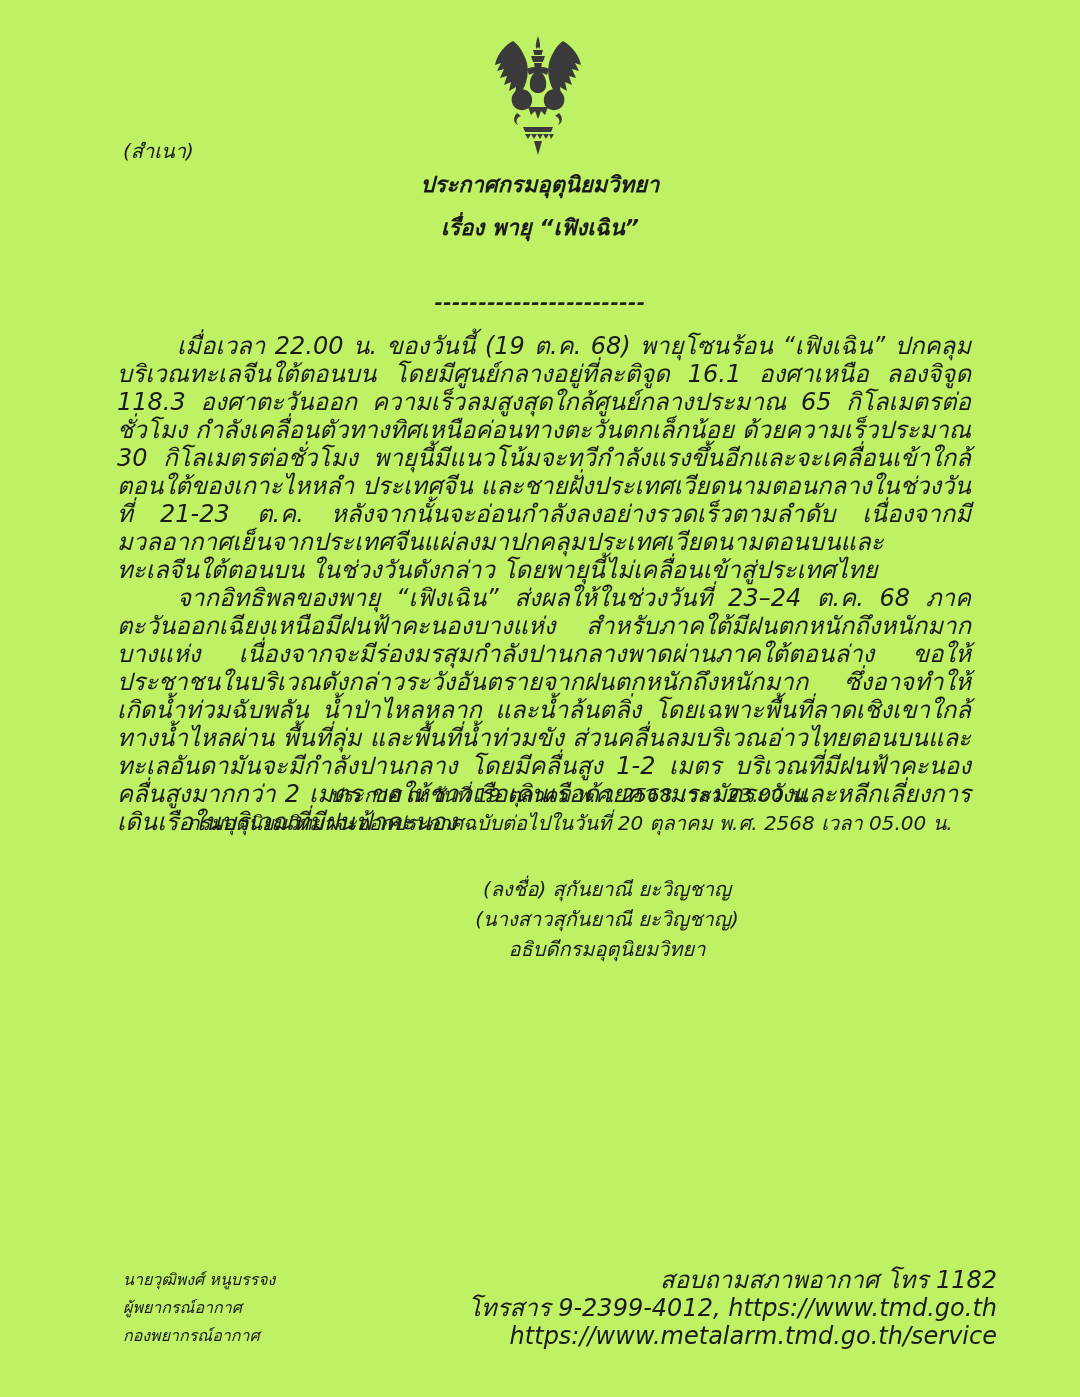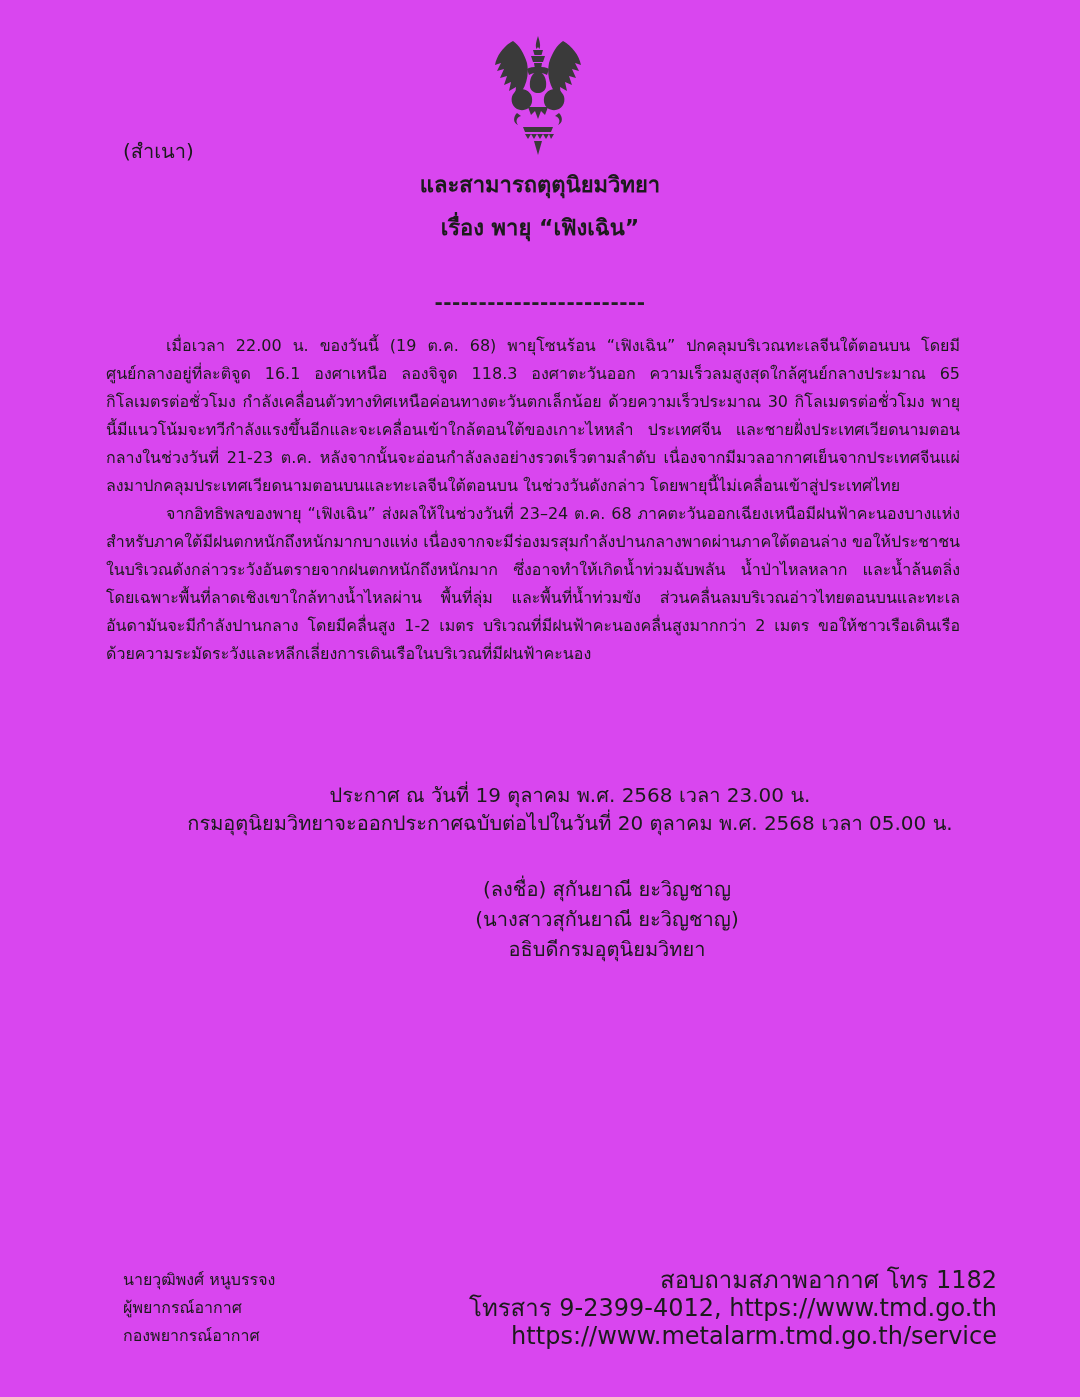--- a/index.html
+++ b/index.html
@@ -4,21 +4,21 @@
 <style>
   html,body{margin:0;padding:0;}
   body{
     width:1080px;height:1397px;
     background:#ffffff;
     font-family:"DejaVu Sans","Liberation Sans",sans-serif;
     color:#1b1b1b;
     position:relative;
     overflow:hidden;
   }
-  .page{position:relative;width:1080px;height:1397px;background:#d946ef;}
+  .page{position:relative;width:1080px;height:1397px;background:#bef264;font-style:italic;}
 
   .copy-label{
     position:absolute;left:123px;top:138px;
     font-size:20px;line-height:26px;
   }
 
   .emblem{
     position:absolute;left:487px;top:34px;width:102px;height:126px;
   }
   .emblem svg{display:block;width:100%;height:100%;}
@@ -29,22 +29,22 @@
   }
   .title-line{line-height:30px;margin-bottom:13px;}
 
   .divider{
     position:absolute;left:0;top:290px;width:1080px;
     text-align:center;font-weight:bold;font-size:20px;
     letter-spacing:0.5px;color:#222;
   }
 
   .body-text{
-    position:absolute;left:106px;top:332px;width:854px;
-    font-size:16px;line-height:28px;
+    position:absolute;left:117px;top:332px;width:854px;
+    font-size:24px;line-height:28px;
     text-align:justify;
   }
   .body-text p{margin:0;text-indent:60px;}
 
   .announce{
     position:absolute;left:30px;top:781px;width:1080px;
     text-align:center;font-size:20px;line-height:28px;
   }
 
   .signatory{
@@ -94,21 +94,21 @@
         <path d="M30 78 C26 82 26 88 31 90 C28 86 30 82 34 81 Z"></path>
         <path d="M72 78 C76 82 76 88 71 90 C74 86 72 82 68 81 Z"></path>
         <path d="M36 92 H66 L64 97 H38 Z"></path>
         <path d="M38 99 l3 5 3 -5 3 5 3 -5 3 5 3 -5 3 5 3 -5 2 5 3 -5 Z"></path>
         <path d="M47 106 h8 l-4 14 Z"></path>
       </g>
     </svg>
   </div>
 
   <div class="title-block">
-    <div class="title-line">และสามารถตุตุนิยมวิทยา</div>
+    <div class="title-line">ประกาศกรมอุตุนิยมวิทยา</div>
     <div class="title-line">เรื่อง พายุ “เฟิงเฉิน”</div>
   </div>
 
   <div class="divider">------------------------</div>
 
   <div class="body-text">
     <p>เมื่อเวลา 22.00 น. ของวันนี้ (19 ต.ค. 68) พายุโซนร้อน “เฟิงเฉิน” ปกคลุมบริเวณทะเลจีนใต้ตอนบน โดยมีศูนย์กลางอยู่ที่ละติจูด 16.1 องศาเหนือ ลองจิจูด 118.3 องศาตะวันออก ความเร็วลมสูงสุดใกล้ศูนย์กลางประมาณ 65 กิโลเมตรต่อชั่วโมง กำลังเคลื่อนตัวทางทิศเหนือค่อนทางตะวันตกเล็กน้อย ด้วยความเร็วประมาณ 30 กิโลเมตรต่อชั่วโมง พายุนี้มีแนวโน้มจะทวีกำลังแรงขึ้นอีกและจะเคลื่อนเข้าใกล้ตอนใต้ของเกาะไหหลำ ประเทศจีน และชายฝั่งประเทศเวียดนามตอนกลางในช่วงวันที่ 21-23 ต.ค. หลังจากนั้นจะอ่อนกำลังลงอย่างรวดเร็วตามลำดับ เนื่องจากมีมวลอากาศเย็นจากประเทศจีนแผ่ลงมาปกคลุมประเทศเวียดนามตอนบนและทะเลจีนใต้ตอนบน ในช่วงวันดังกล่าว โดยพายุนี้ไม่เคลื่อนเข้าสู่ประเทศไทย</p>
     <p>จากอิทธิพลของพายุ “เฟิงเฉิน” ส่งผลให้ในช่วงวันที่ 23–24 ต.ค. 68 ภาคตะวันออกเฉียงเหนือมีฝนฟ้าคะนองบางแห่ง สำหรับภาคใต้มีฝนตกหนักถึงหนักมากบางแห่ง เนื่องจากจะมีร่องมรสุมกำลังปานกลางพาดผ่านภาคใต้ตอนล่าง ขอให้ประชาชนในบริเวณดังกล่าวระวังอันตรายจากฝนตกหนักถึงหนักมาก ซึ่งอาจทำให้เกิดน้ำท่วมฉับพลัน น้ำป่าไหลหลาก และน้ำล้นตลิ่ง โดยเฉพาะพื้นที่ลาดเชิงเขาใกล้ทางน้ำไหลผ่าน พื้นที่ลุ่ม และพื้นที่น้ำท่วมขัง ส่วนคลื่นลมบริเวณอ่าวไทยตอนบนและทะเลอันดามันจะมีกำลังปานกลาง โดยมีคลื่นสูง 1-2 เมตร บริเวณที่มีฝนฟ้าคะนองคลื่นสูงมากกว่า 2 เมตร ขอให้ชาวเรือเดินเรือด้วยความระมัดระวังและหลีกเลี่ยงการเดินเรือในบริเวณที่มีฝนฟ้าคะนอง</p>
   </div>
 

